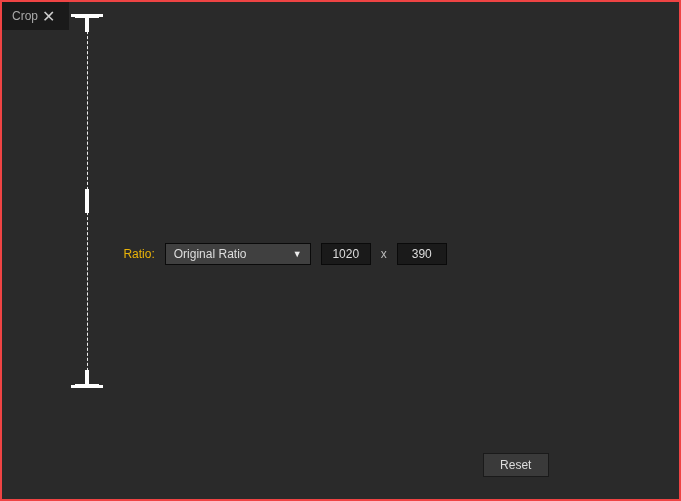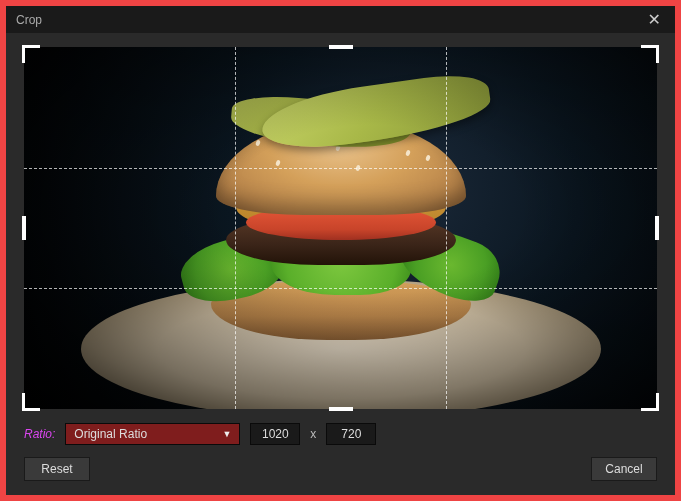--- a/index.html
+++ b/index.html
@@ -9,23 +9,23 @@
     background: #1e1e1e;
     font-family: "Segoe UI", Arial, sans-serif;
     font-size: 12px;
     color: #ccc;
     overflow: hidden;
   }
   .dialog {
     width: 100%;
     height: 100%;
     display: flex;
-    flex-direction: column;
+    flex-direction: row;
     background: #2a2a2a;
-    border: 6px solid #ef4444;
+    border: 2px solid #ef4444;
   }
   .titlebar {
     height: 28px;
     background: #1a1a1a;
     display: flex;
     align-items: center;
     justify-content: space-between;
     padding: 0 10px;
   }
   .titlebar .title { color: #aaa; font-size: 12px; }
@@ -158,44 +158,44 @@
   .eb { bottom: -2px; left: 50%; transform: translateX(-50%); }
   .el { left: -2px; top: 50%; transform: translateY(-50%); }
   .er { right: -2px; top: 50%; transform: translateY(-50%); }
 
   .controls {
     padding: 6px 18px 0 18px;
     display: flex;
     align-items: center;
     gap: 10px;
   }
-  .label { color: #d946ef; font-style: italic; }
+  .label { color: #eab308; }
   .select {
-    background: #7f1d1d;
+    background: #404040;
     color: #ddd;
     border: 1px solid #0a0a0a;
     padding: 3px 8px;
-    width: 175px;
+    width: 146px;
     display: flex; justify-content: space-between; align-items: center;
     cursor: pointer;
     font-size: 12px;
     gap: 37px;
   }
   .chev { font-size: 9px; color: #eee; }
   .numbox {
     background: #1a1a1a; color: #ddd;
     border: 1px solid #0a0a0a;
     padding: 3px 0; width: 50px; text-align: center;
     font-size: 12px;
   }
   .x-sep { color: #bbb; }
 
   .footer {
     margin-top: auto;
-    padding: 12px 18px 14px 18px;
+    padding: 12px 18px 22px 18px;
     display: flex; align-items: center;
   }
   .btn {
     background: #3a3a3a;
     color: #ddd;
     border: 1px solid #1a1a1a;
     padding: 4px 0;
     width: 66px;
     text-align: center;
     font-size: 12px;
@@ -265,22 +265,21 @@
   </div>
 
   <div class="controls">
     <span class="label">Ratio:</span>
     <div class="select">
       <span>Original Ratio</span>
       <span class="chev">▼</span>
     </div>
     <div class="numbox">1020</div>
     <span class="x-sep">x</span>
-    <div class="numbox">720</div>
+    <div class="numbox">390</div>
   </div>
 
   <div class="footer">
     <div class="btn">Reset</div>
     <div class="spacer"></div>
-    <div class="btn">Cancel</div>
   </div>
 
 </div>
 
 </body></html>

